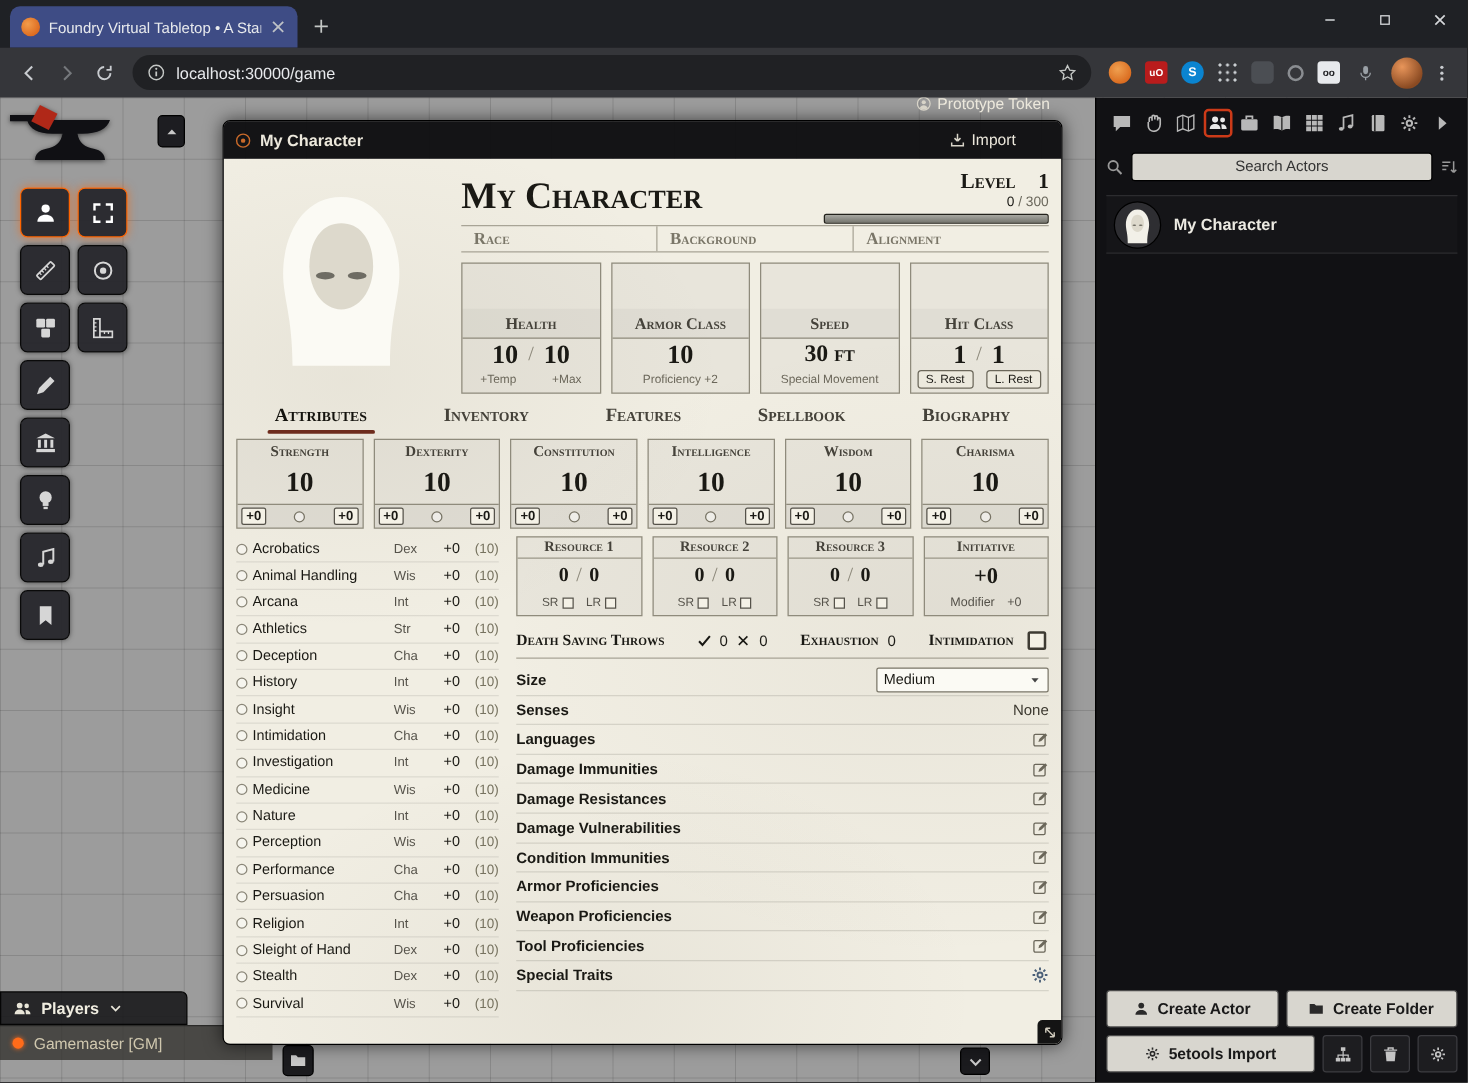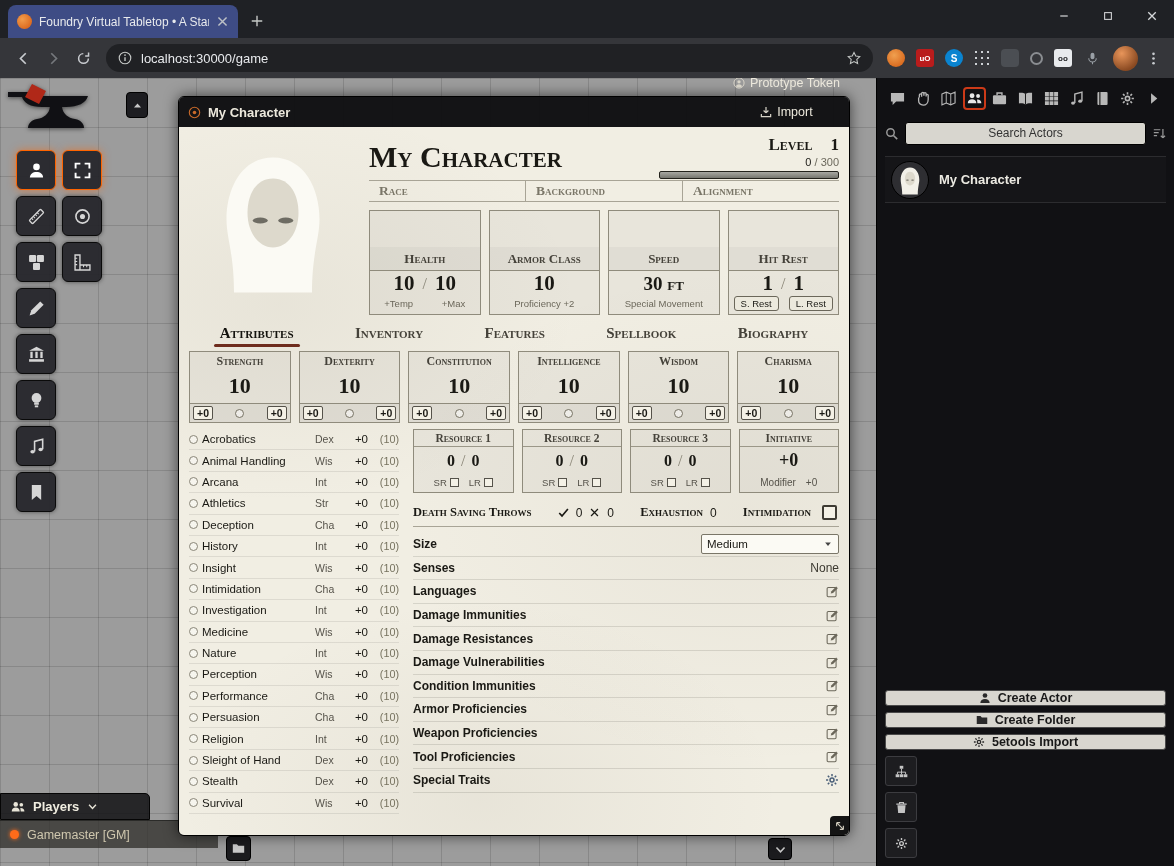--- a/index.html
+++ b/index.html
@@ -169,21 +169,21 @@
   .sb-search > svg{width:13px;height:13px;color:#999;flex:none;}
   .sb-input{flex:1;height:23px;background:#d8d6cf;border:1px solid #000;border-radius:3px;text-align:center;font-size:12px;color:#222;min-width:0;}
   .sb-input::placeholder{color:#333;}
   .sb-filter{width:15px;height:15px;color:#aaa;flex:none;}
   .actor-list{flex:1;list-style:none;margin-top:8px;}
   .actor-item{height:47px;display:flex;align-items:center;gap:10px;padding:0 6px;border-top:1px solid rgba(255,255,255,.1);border-bottom:1px solid rgba(255,255,255,.1);background:rgba(255,255,255,.02);}
   .actor-avatar{width:38px;height:38px;border-radius:50%;background:#2e2e32;border:1px solid #000;display:flex;align-items:flex-end;justify-content:center;overflow:hidden;flex:none;}
   .actor-avatar svg{width:30px;height:34px;color:#f2f0e8;}
   .actor-name{font-size:13px;font-weight:bold;color:#eceae2;}
   .sb-footer{flex:none;display:flex;flex-direction:column;gap:6px;}
-  .sb-row{display:flex;gap:6px;flex-direction:column;}
+  .sb-row{display:flex;gap:6px;}
   .btn-light{flex:1;height:30px;background:#d8d6cf;border:1px solid #4a4a4a;border-radius:3px;display:flex;align-items:center;justify-content:center;gap:7px;font-size:12.5px;font-weight:bold;color:#191919;}
   .btn-light svg{width:12px;height:12px;color:#2a2a2a;}
   .btn-dark{width:32px;height:30px;background:#1d1d20;border:1px solid #3c3c40;border-radius:3px;display:flex;align-items:center;justify-content:center;flex:none;}
   .btn-dark svg{width:13px;height:13px;color:#c4c4c4;}
 </style>
 </head>
 <body>
 
 <svg width="0" height="0" style="position:absolute">
     <defs>
@@ -681,21 +681,21 @@
               <div class="vital-box">
                 <div class="vital-label sc">Speed</div>
                 <div class="vital-mid">
                     <span class="sc" style="font-size:19px">30 ft</span>
                   </div>
                 <div class="vital-foot">
                     <span>Special Movement</span>
                   </div>
               </div>
               <div class="vital-box">
-                <div class="vital-label sc">Hit Rest</div>
+                <div class="vital-label sc">Hit Class</div>
                 <div class="vital-mid">
                   <span>1</span>
                   <span class="vital-sep">/</span>
                   <span>1</span>
                 </div>
                 <div class="vital-foot">
                   <button class="rest-btn">S. Rest</button>
                   <button class="rest-btn">L. Rest</button>
                 </div>
               </div>

